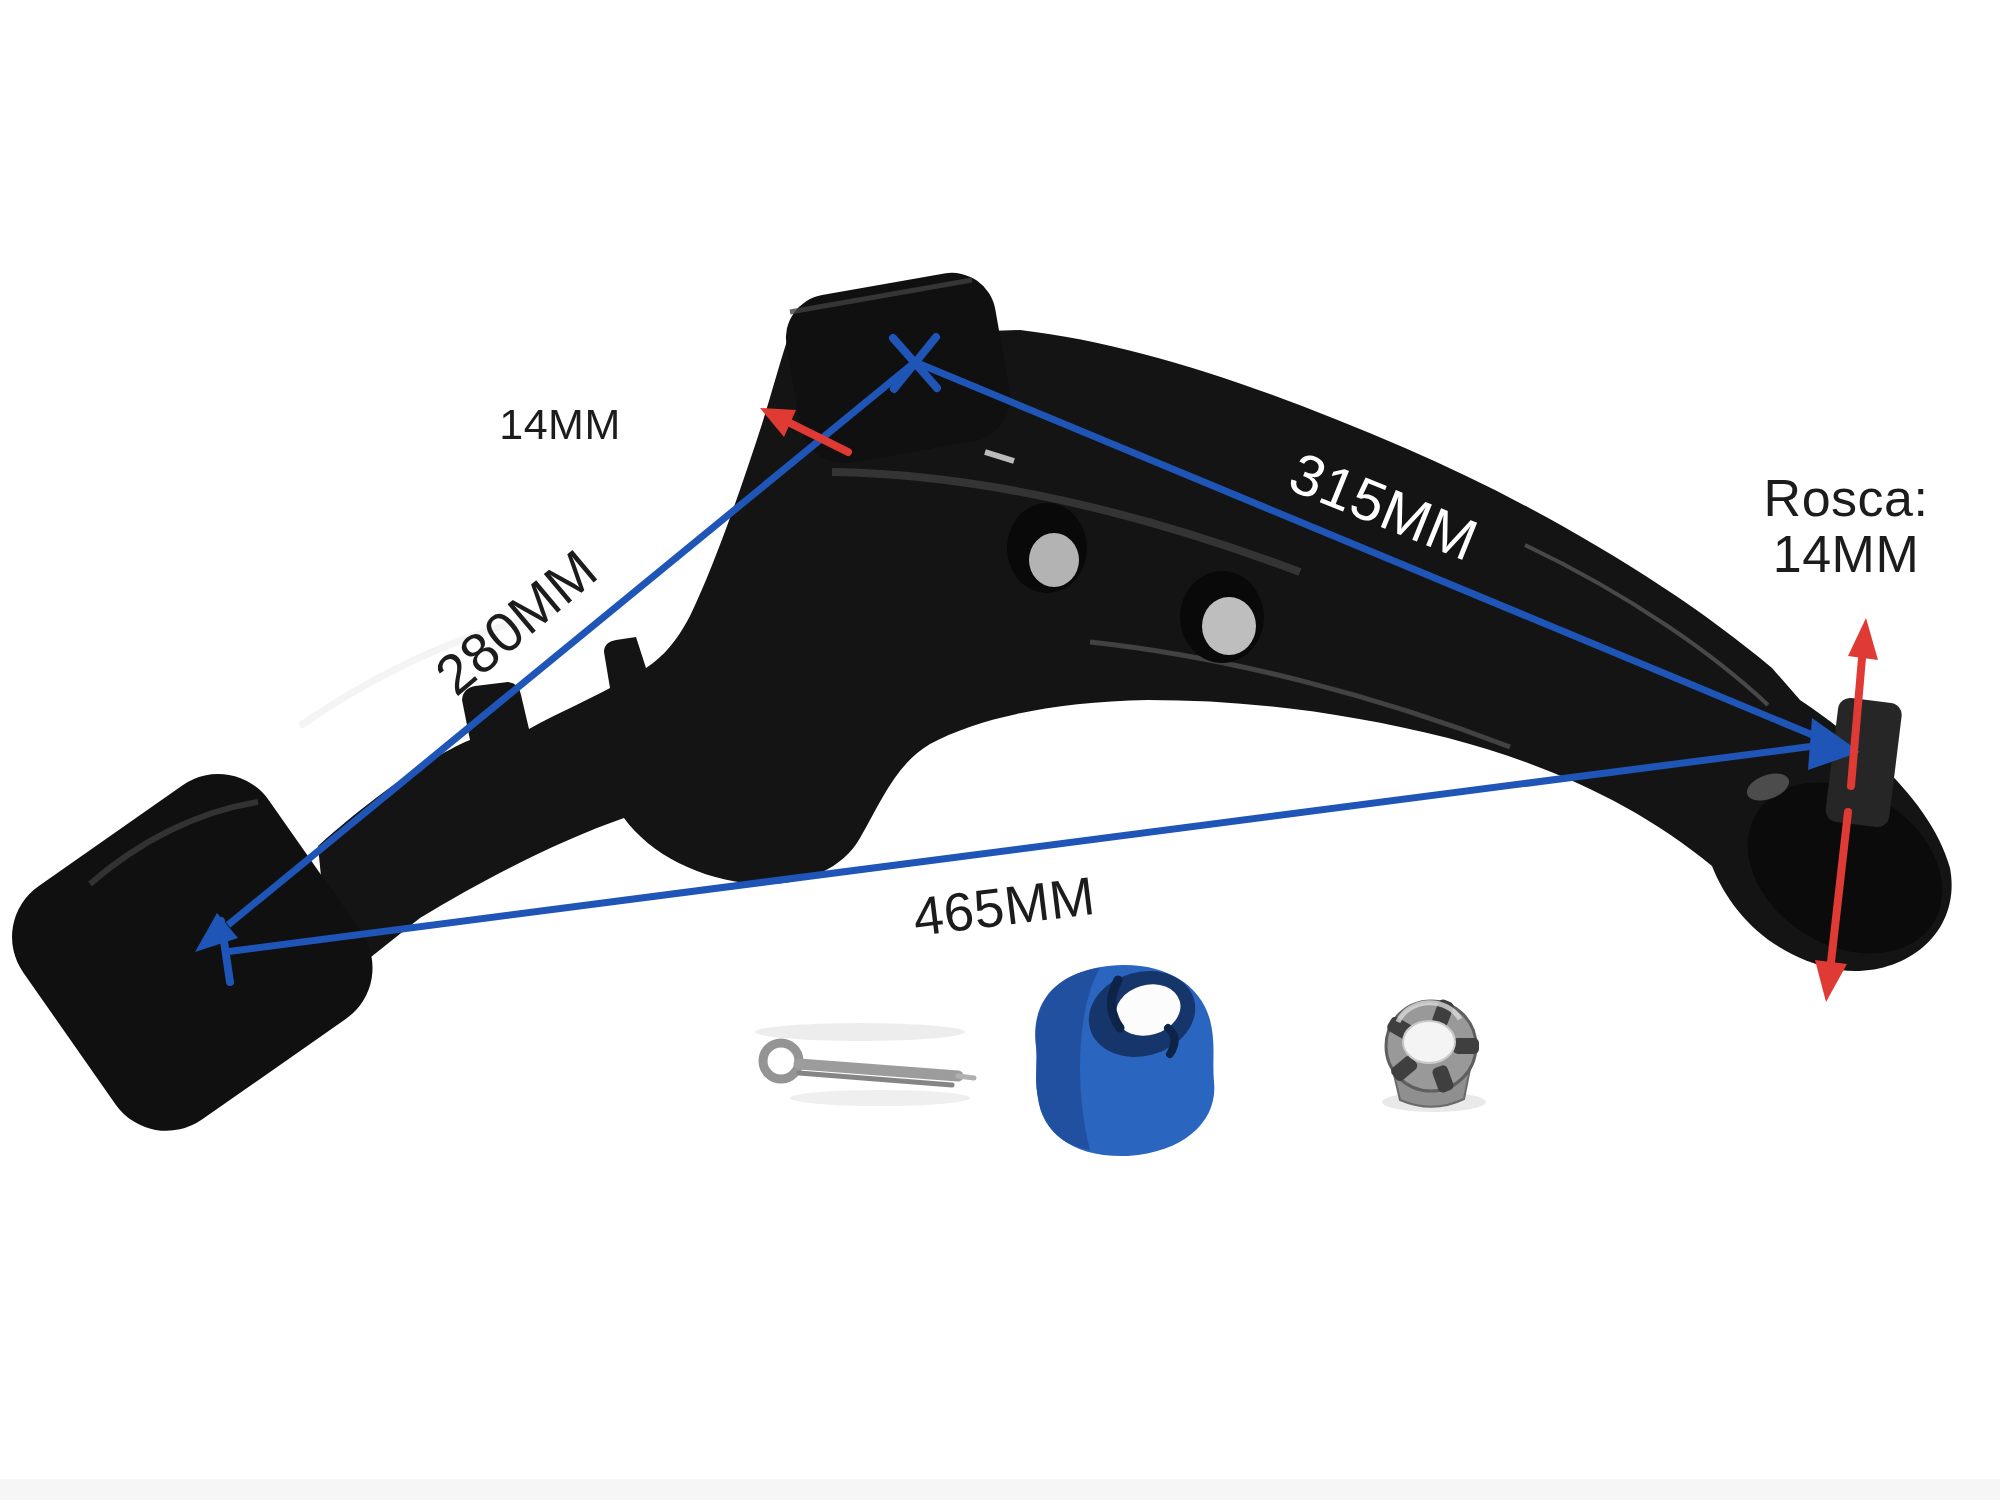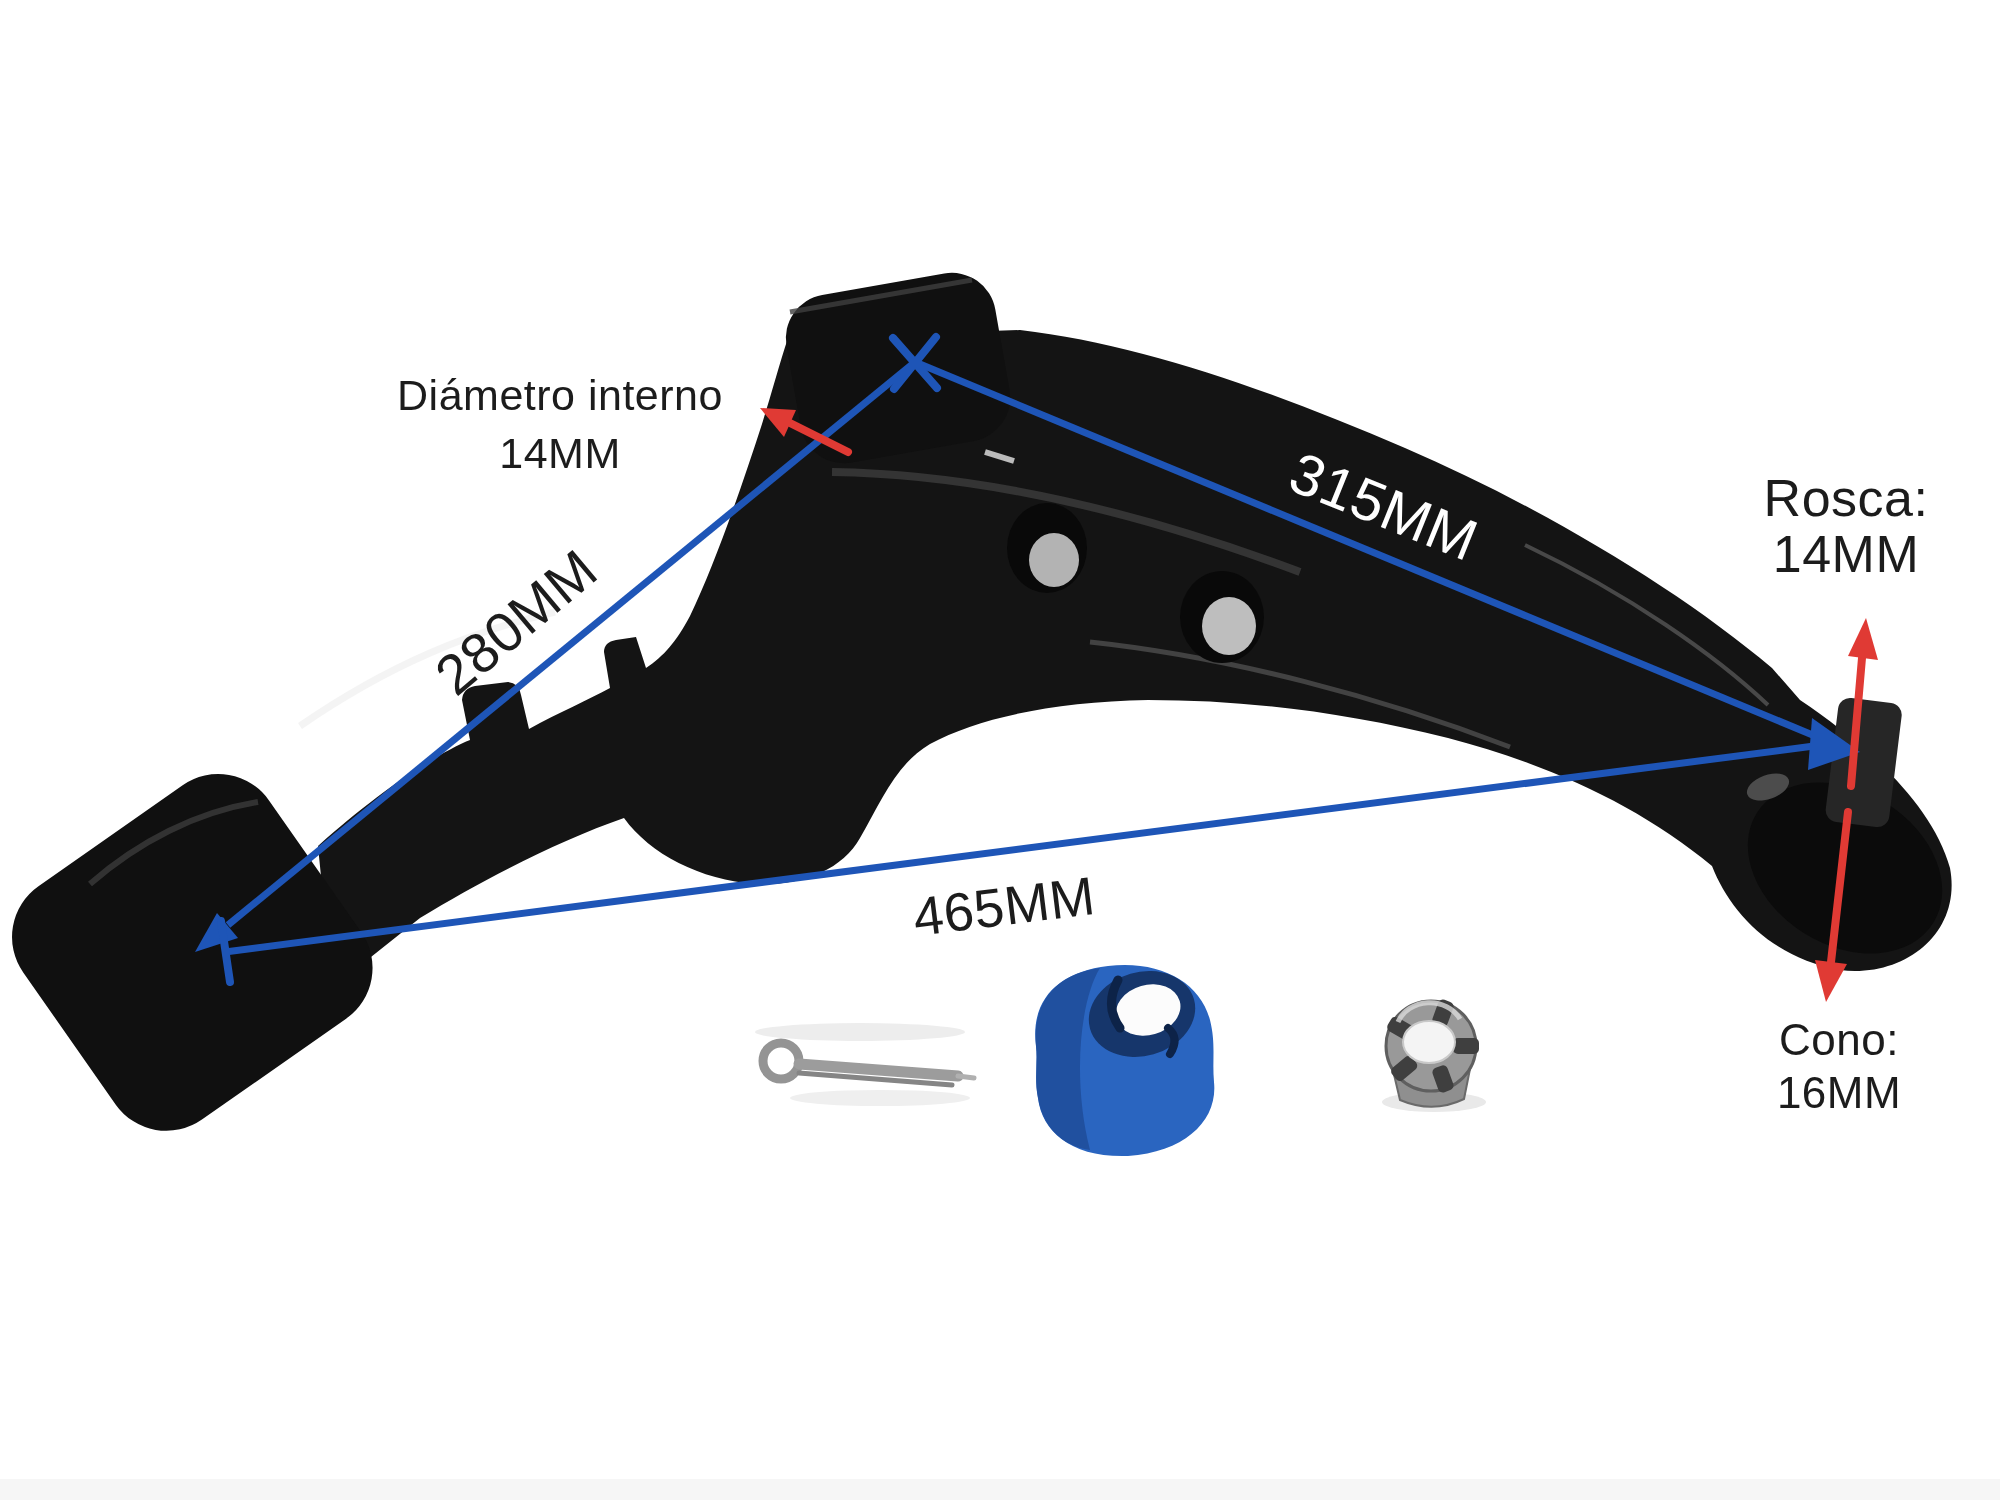--- a/index.html
+++ b/index.html
@@ -147,31 +147,26 @@
       <polygon points="1866,618 1878,660 1848,656" fill="#e03a34"></polygon>
 
       <line class="ptr" x1="1848" y1="812" x2="1831" y2="962" stroke="#e03a34"></line>
       <polygon points="1826,1002 1815,960 1847,964" fill="#e03a34"></polygon>
     </g>
 
     <rect x="0" y="1479" width="2000" height="21" fill="#f6f6f6"></rect>
   </svg>
 
   <div class="lbl lbl-2line" id="lbl-diametro">
-    <div>Diámetro interno</div>
     <div>14MM</div>
   </div>
 
   <div class="lbl" id="lbl-315">315MM</div>
   <div class="lbl" id="lbl-280">280MM</div>
   <div class="lbl" id="lbl-465">465MM</div>
 
   <div class="lbl lbl-2line" id="lbl-rosca">
     <div>Rosca:</div>
     <div>14MM</div>
   </div>
 
-  <div class="lbl lbl-2line" id="lbl-cono">
-    <div>Cono:</div>
-    <div>16MM</div>
-  </div>
 
 </div>
 
 </body></html>

